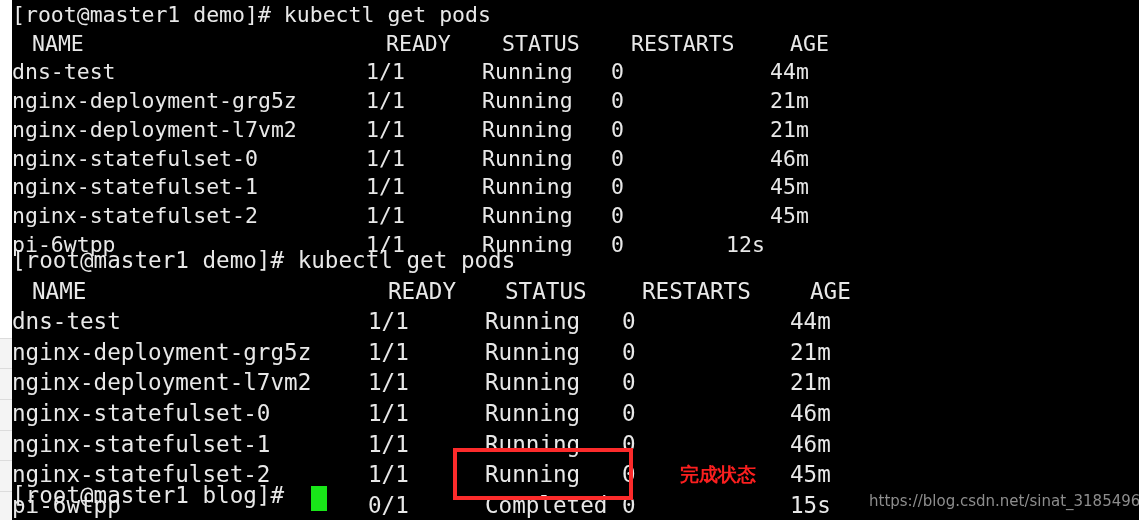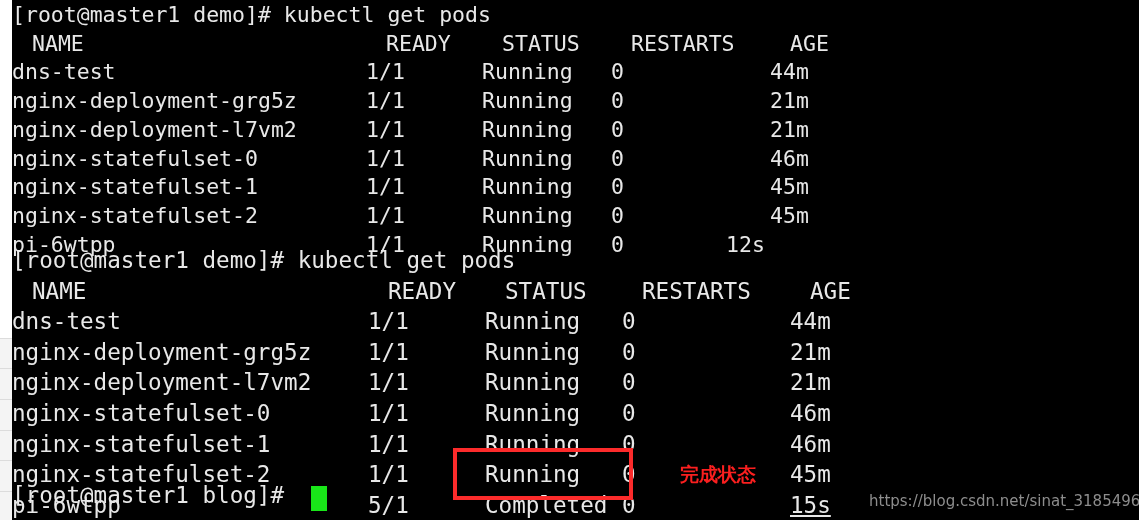--- a/index.html
+++ b/index.html
@@ -176,24 +176,24 @@
       <div class="col b2 c-val" style="left: 368px; top: 430.6px;">1/1</div>
       <div class="col b2 c-val" style="left: 485px; top: 430.6px;">Running</div>
       <div class="col b2 c-val" style="left: 622px; top: 430.6px;">0</div>
       <div class="col b2 c-val" style="left: 790px; top: 430.6px;">46m</div>
       <div class="col b2 c-val" style="left: 12px; top: 461.2px;">nginx-statefulset-2</div>
       <div class="col b2 c-val" style="left: 368px; top: 461.2px;">1/1</div>
       <div class="col b2 c-val" style="left: 485px; top: 461.2px;">Running</div>
       <div class="col b2 c-val" style="left: 622px; top: 461.2px;">0</div>
       <div class="col b2 c-val" style="left: 790px; top: 461.2px;">45m</div>
       <div class="col b2 c-val" style="left: 12px; top: 491.8px;">pi-6wtpp</div>
-      <div class="col b2 c-val" style="left: 368px; top: 491.8px;">5/1</div>
+      <div class="col b2 c-val" style="left: 368px; top: 491.8px;">0/1</div>
       <div class="col b2 c-val" style="left: 485px; top: 491.8px;">Completed</div>
       <div class="col b2 c-val" style="left: 622px; top: 491.8px;">0</div>
-      <div class="col b2 c-val" style="left: 790px; top: 491.8px; text-decoration: underline;">15s</div>
+      <div class="col b2 c-val" style="left: 790px; top: 491.8px;">15s</div>
       <div class="col b2 c-prompt" style="left: 12px; top: 482px;">[root@master1 blog]# </div>
     </div>
 
   <div id="redbox" style="left: 453px; top: 448px; width: 180px; height: 52px; border-color: rgb(252, 43, 43);"></div>
 
   <div id="cn-note" style="left: 680px; top: 462px; color: rgb(251, 31, 31);">完成状态</div>
 
   <div id="cursor" style="left: 311px; top: 486px; background: rgb(25, 230, 25);"></div>
 
   <div id="watermark" style="left: 869px; top: 492px; color: rgb(141, 141, 141);">https://blog.csdn.net/sinat_31854967</div>

